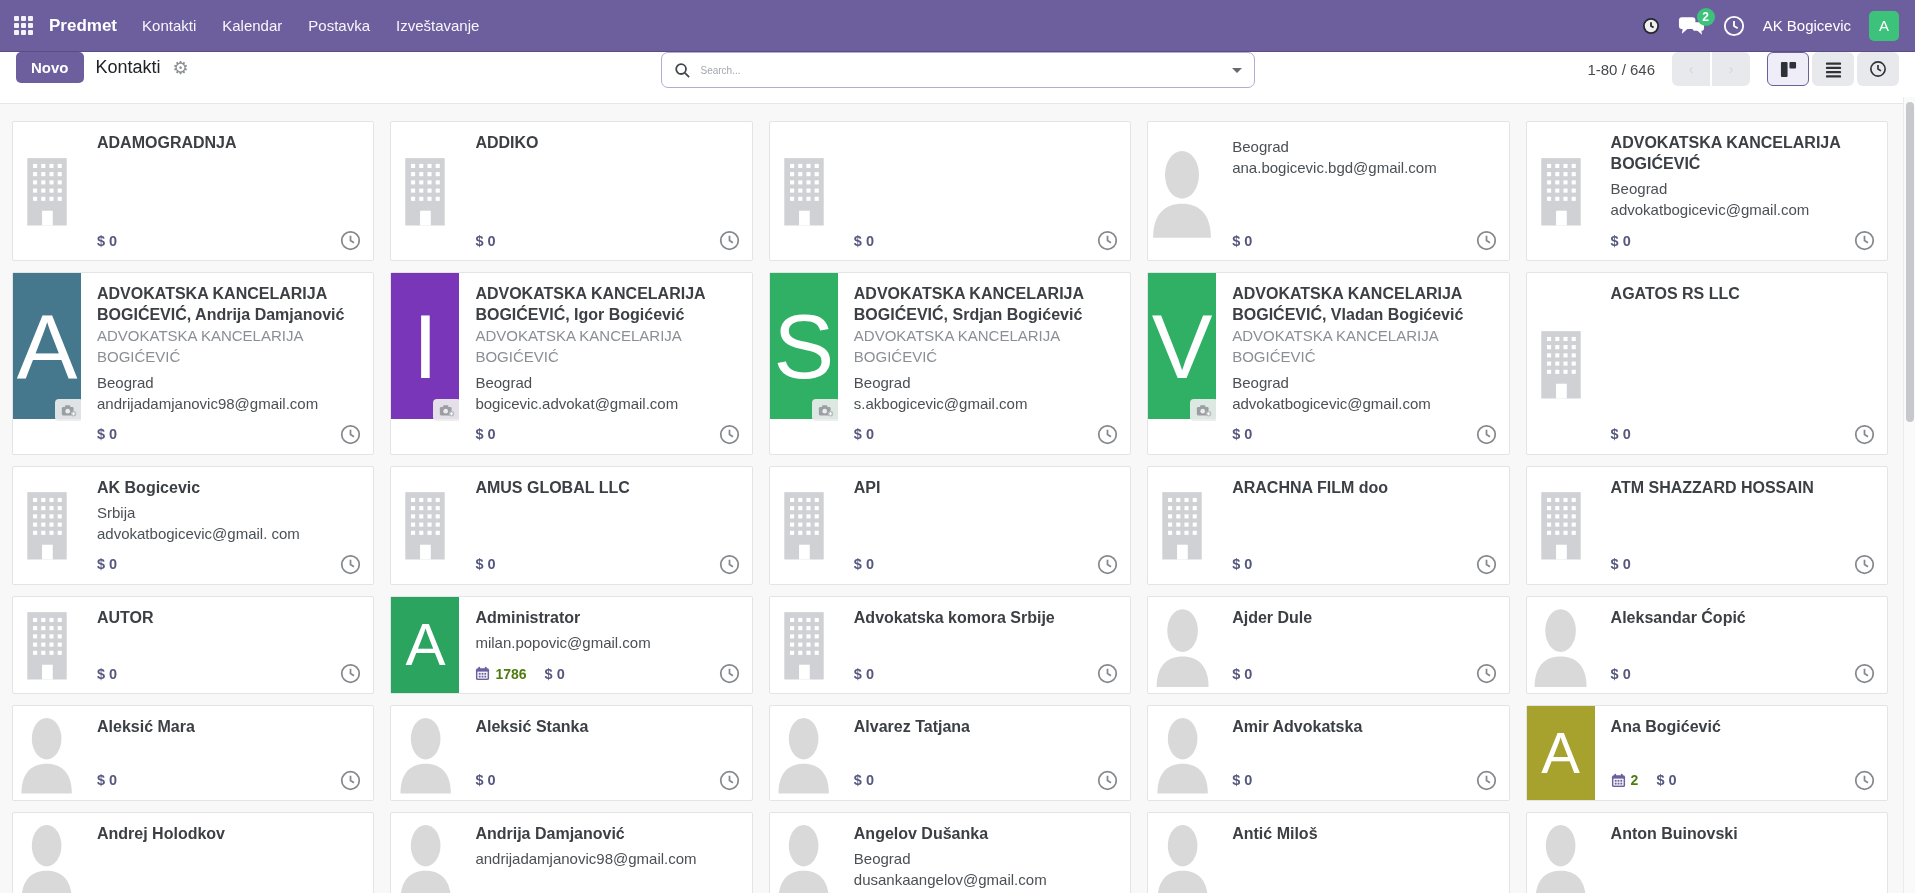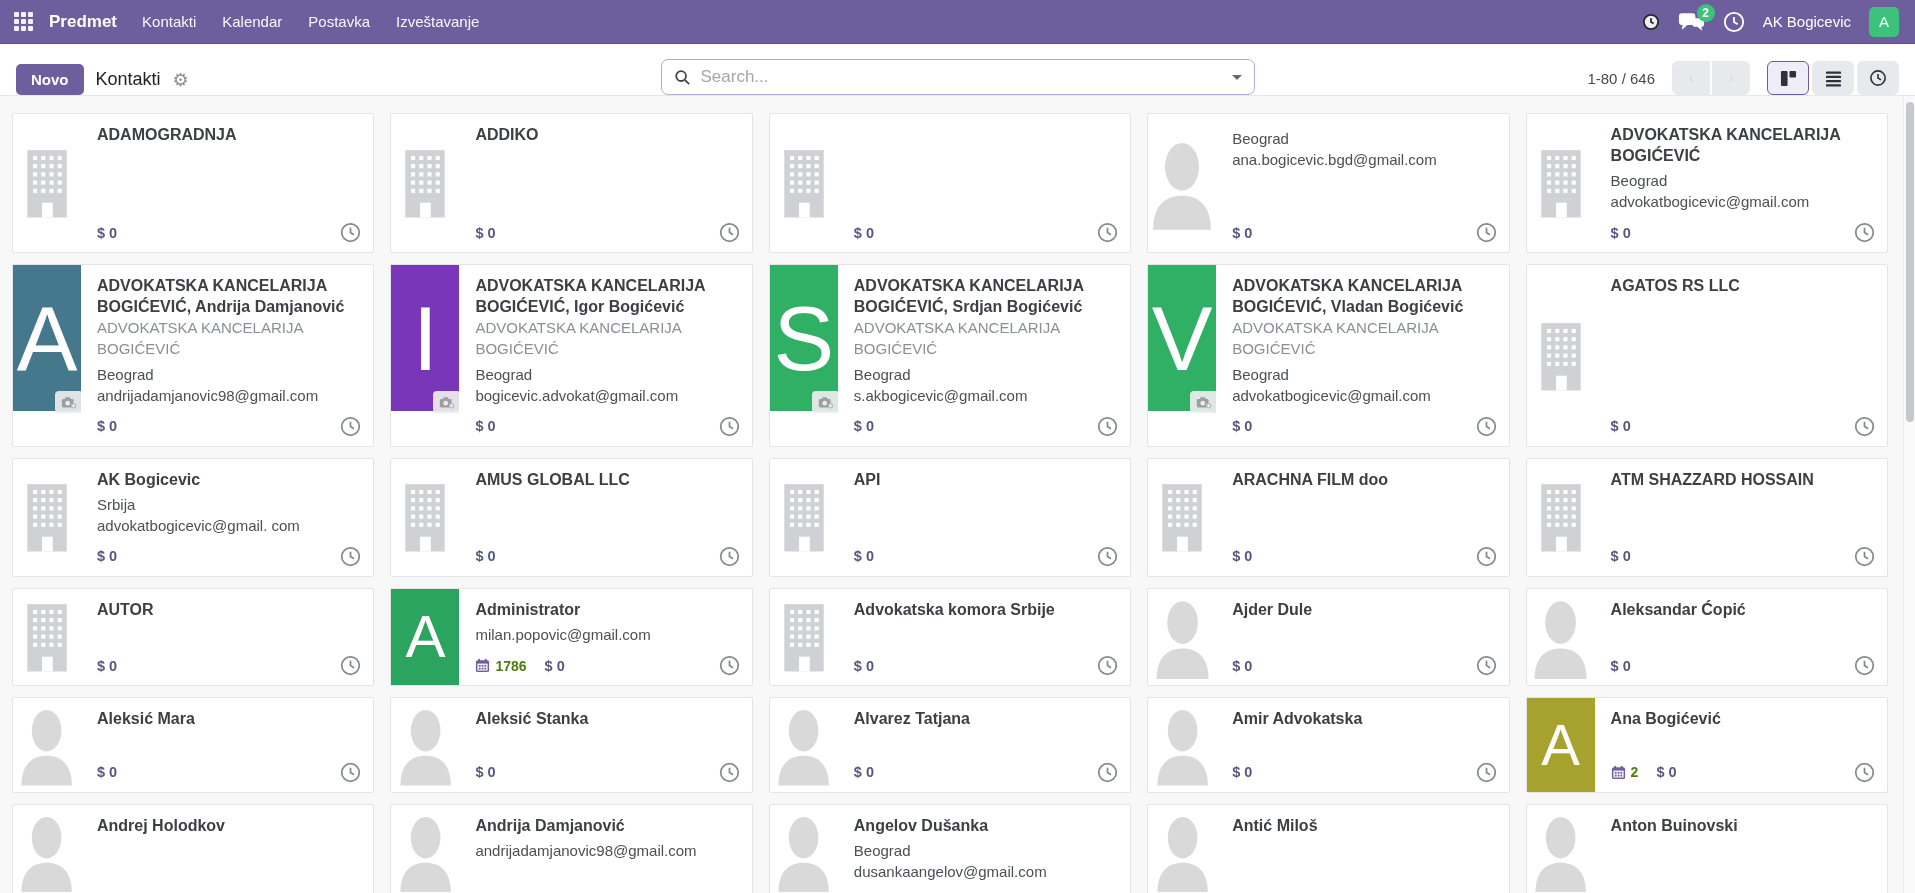--- a/index.html
+++ b/index.html
@@ -4,21 +4,21 @@
 <style>
   * { box-sizing: border-box; }
   html,body { margin:0; padding:0; }
   body {
     width:1915px; height:893px; overflow:hidden; position:relative;
     font-family:"Liberation Sans", sans-serif; background:#f8f8f9; color:#3c4045;
   }
 
   
   .topbar {
-    height:44px; background:#6d5f9e; display:flex; align-items:center;
+    height:52px; background:#6d5f9e; display:flex; align-items:center;
     justify-content:space-between; padding:0 16px 0 14px; color:#fff;
     border-bottom:1px solid rgba(0,0,0,.18);
   }
   .nav-left { display:flex; align-items:center; }
   .apps-icon { display:grid; grid-template-columns:repeat(3,5px); grid-template-rows:repeat(3,5px); gap:2px; cursor:pointer; }
   .apps-icon i { background:#fff; opacity:.92; border-radius:1px; }
   .app-name { font-size:17px; font-weight:700; margin:0 12px 0 16px; cursor:pointer; }
   .top-menu { display:flex; align-items:center; }
   .top-menu span { font-size:15px; padding:0 13px; opacity:.95; cursor:pointer; }
   .nav-right { display:flex; align-items:center; gap:18px; }
@@ -30,35 +30,35 @@
   }
   .user-name { font-size:15px; cursor:pointer; }
   .user-avatar {
     width:30px; height:30px; border-radius:5px; background:#3dc27c; color:#fff;
     font-size:15px; font-weight:400; display:flex; align-items:center; justify-content:center; cursor:pointer;
   }
 
   
   .control-panel {
     height:52px; background:#fff; border-bottom:1px solid #e6e7ea;
-    display:flex; align-items:flex-end; justify-content:space-between; padding:0 16px; position:relative;
+    display:flex; align-items:flex-start; justify-content:space-between; padding:0 16px; position:relative;
   }
   .cp-left { display:flex; align-items:center; gap:12px; }
   .btn-new {
     background:#6d5f9e; color:#fff; border:none; border-radius:5px; cursor:pointer;
     font-family:inherit; font-size:15px; font-weight:700; padding:8px 15px; line-height:1;
   }
   .breadcrumb { font-size:18px; color:#202226; }
   .gear { font-size:18px; color:#8b8f94; cursor:pointer; line-height:1; }
   .cp-search {
     position:absolute; left:50%; transform:translateX(-50%);
     width:594px; height:36px; background:#fff; border:1px solid #b4abd4; border-radius:7px;
     display:flex; align-items:center; padding:0 12px; gap:8px;
   }
-  .cp-search input { flex:1; border:none; outline:none; font-family:inherit; font-size:17px; color:#333; background:transparent; }
+  .cp-search input { flex:1; border:none; outline:none; font-family:inherit; font-size:10px; color:#333; background:transparent; }
   .cp-search input::placeholder { color:#a3a7ac; }
   .caret { width:0; height:0; border-left:5px solid transparent; border-right:5px solid transparent; border-top:5px solid #66696e; cursor:pointer; }
   .cp-right { display:flex; align-items:center; gap:17px; }
   .pager-text { font-size:15px; color:#47494d; cursor:pointer; }
   .pager-btns { display:flex; gap:2px; }
   .pager-btns button {
     width:38px; height:34px; border:none; background:#e7e9ec; cursor:pointer;
     color:#d3d5d9; font-size:14px; font-family:inherit;
   }
   .pager-btns button:first-child { border-radius:6px 0 0 6px; }

